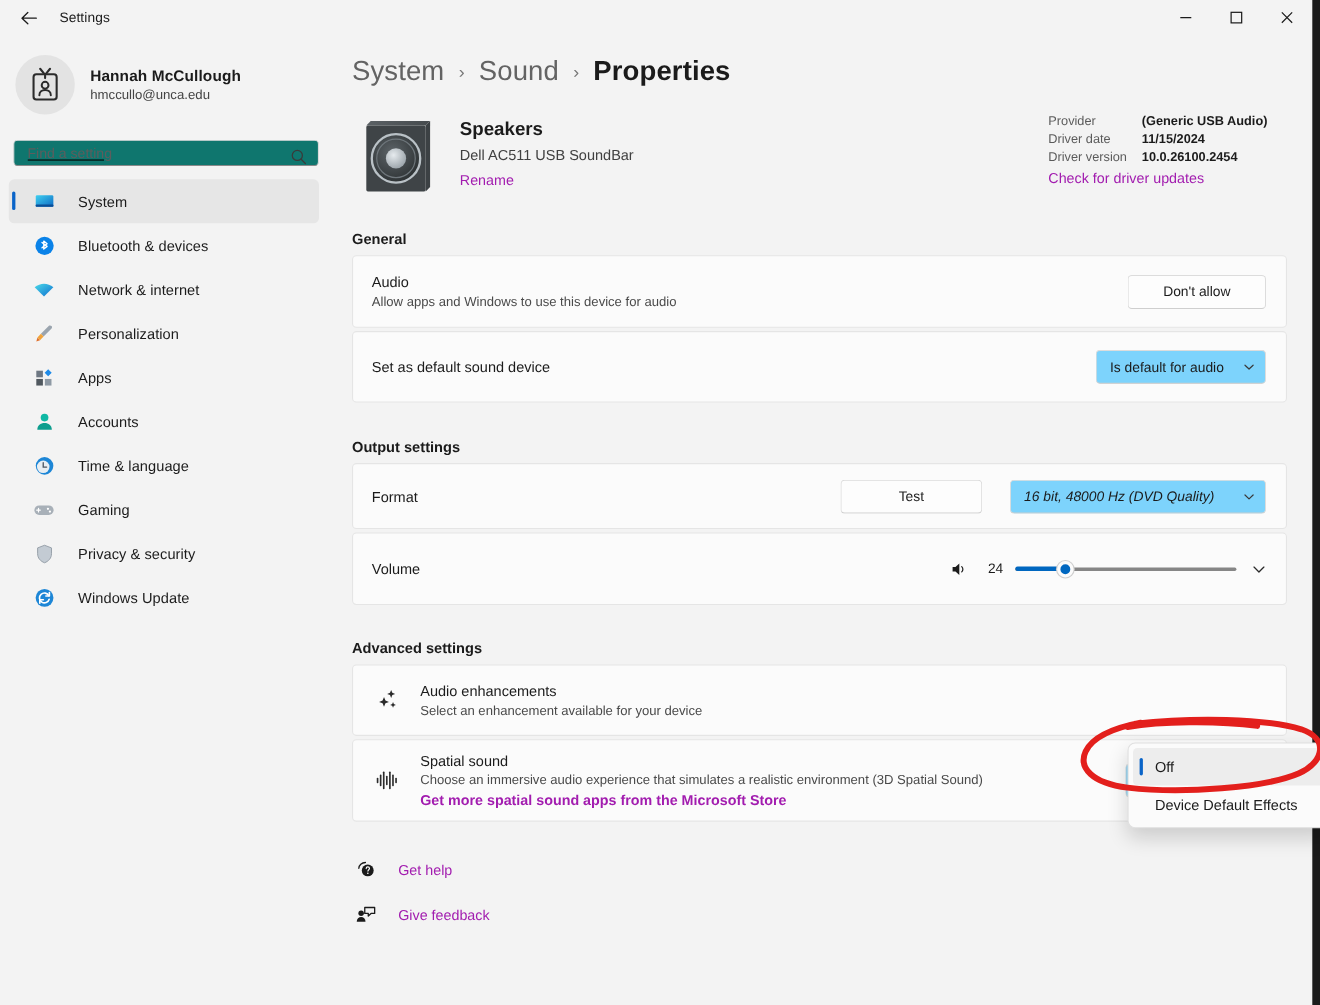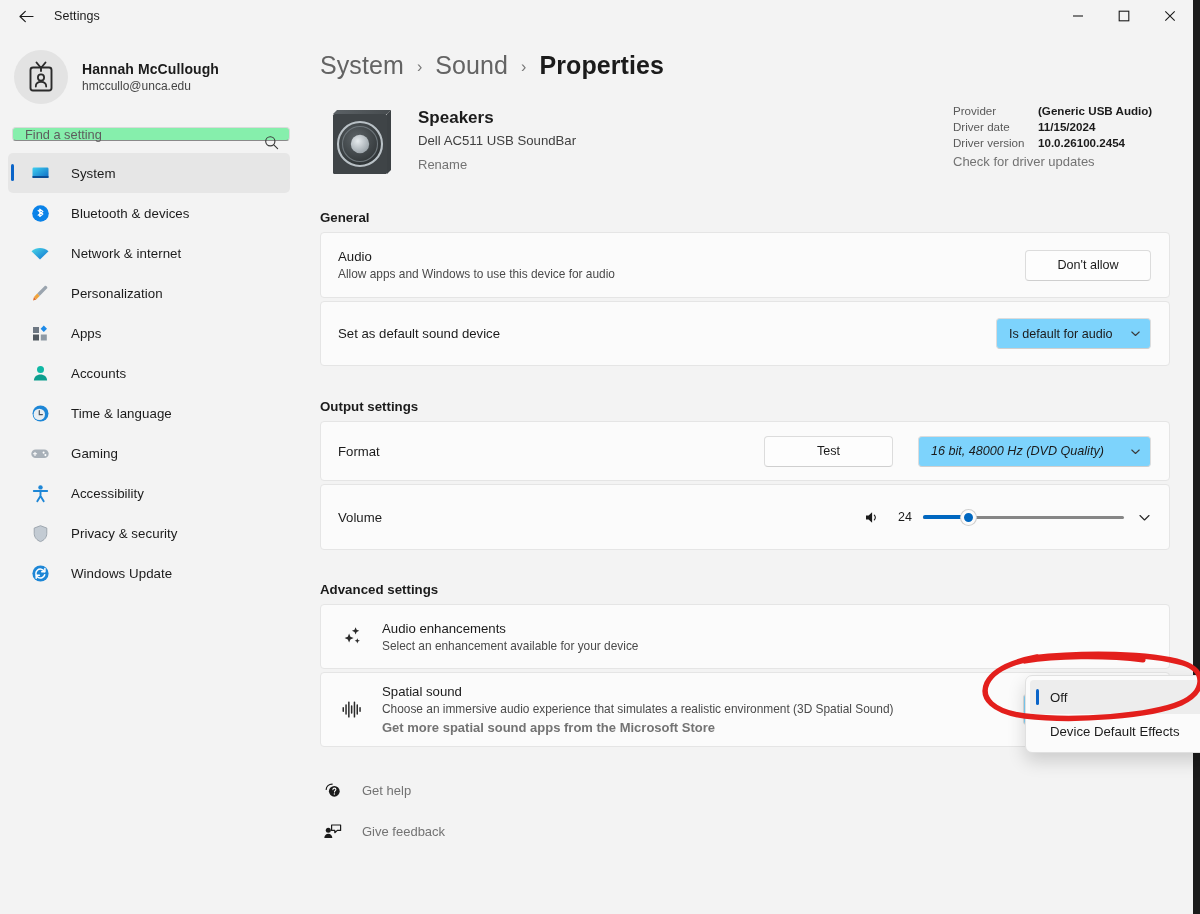--- a/index.html
+++ b/index.html
@@ -68,26 +68,26 @@
   .account-name {
     font-size: 14px; color: #1b1b1b; font-weight: 600;
     letter-spacing: .1px;
   }
   .account-mail {
     font-size: 12px; color: #444; margin-top: 2px;
   }
   .searchbox {
     position: relative;
     margin: 23px 10px 0 12px;
-    height: 14px;
-    background: #86efac;
+    height: 24px;
+    background: #0f766e;
     border: 1px solid #dadada;
     border-bottom: 1px solid #8a8a8a;
     border-radius: 4px;
-    display: flex; align-items: center;
+    display: flex; align-items: center; text-decoration: underline;
   }
   .searchbox input {
     border: none; outline: none; background: transparent;
     font-family: "Liberation Sans", sans-serif;
     font-size: 12.8px; color: #1b1b1b;
     padding-left: 12px; width: 225px;
   }
   .searchbox input::placeholder { color: #5d5d5d; }
   .search-icon {
     position: absolute; right: 10px; top: 7px;
@@ -146,21 +146,21 @@
     display: flex; padding: 24px 0 0 27px; position: relative;
   }
   .dev-icon {
     width: 68px; height: 72px; flex: 0 0 auto;
     position: relative;
   }
   .dev-text { margin-left: 23px; padding-top: 4px; }
   .dev-name { font-size: 17px; font-weight: 700; color: #1b1b1b; }
   .dev-sub { font-size: 13.2px; color: #404040; margin-top: 5px; }
   .link {
-    font-size: 13px; color: #737373; text-decoration: none;
+    font-size: 13px; color: #a21caf; text-decoration: none;
     display: inline-block;
   }
   .dev-rename { margin-top: 7px; }
 
   .driverinfo {
     position: absolute; left: 653px; top: 24px;
     font-size: 11.6px;
   }
   .drow { display: flex; margin-bottom: 3px; }
   .dkey { width: 85px; color: #5a5a5a; }
@@ -456,29 +456,20 @@
           <svg width="20" height="19" viewBox="0 0 20 19">
             <rect x="1.3" y="5.5" width="17.4" height="8.6" rx="4.3" fill="#a8b0b8"></rect>
             <path d="M5 8.2v3.2M3.4 9.8h3.2" stroke="#fff" stroke-width="1.1" stroke-linecap="round"></path>
             <circle cx="13.6" cy="8.6" r="1.05" fill="#fff"></circle>
             <circle cx="15.4" cy="11.1" r="1.05" fill="#fff"></circle>
           </svg>
         </span>
         <span class="nav-label">Gaming</span>
       </div>
 
-      <div class="navitem">
-        <span class="nav-ico">
-          <svg width="19" height="19" viewBox="0 0 19 19">
-            <circle cx="9.5" cy="3.4" r="2.2" fill="#1d86d6"></circle>
-            <path d="M2.8 7h13.4M9.5 7v5m0 0l-3.2 5.2M9.5 12l3.2 5.2" stroke="#1d86d6" stroke-width="1.9" stroke-linecap="round" fill="none"></path>
-          </svg>
-        </span>
-        <span class="nav-label">Accessibility</span>
-      </div>
 
       <div class="navitem">
         <span class="nav-ico">
           <svg width="19" height="19" viewBox="0 0 19 19">
             <path d="M9.5 1.7l6.3 2.4v5.3c0 4-2.7 6.9-6.3 8.2-3.6-1.3-6.3-4.2-6.3-8.2V4.1l6.3-2.4z" fill="#c3cbd3" stroke="#97a0a9" stroke-width=".9"></path>
           </svg>
         </span>
         <span class="nav-label">Privacy &amp; security</span>
       </div>
 

